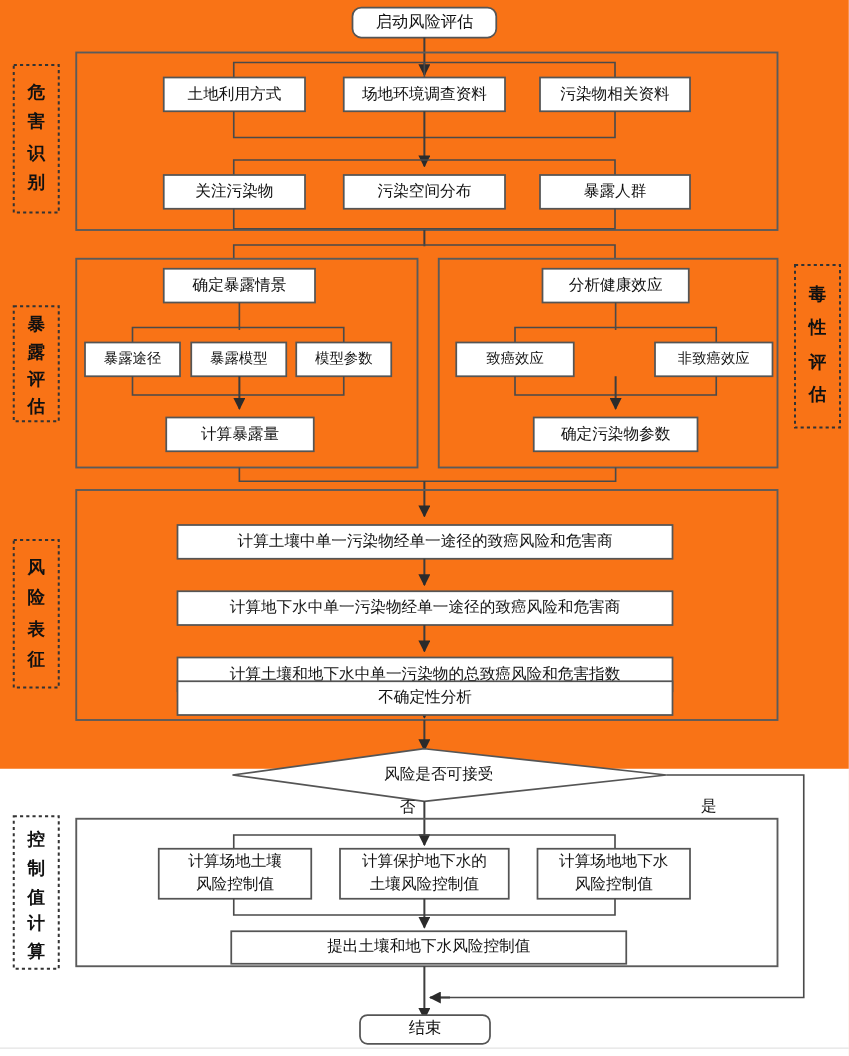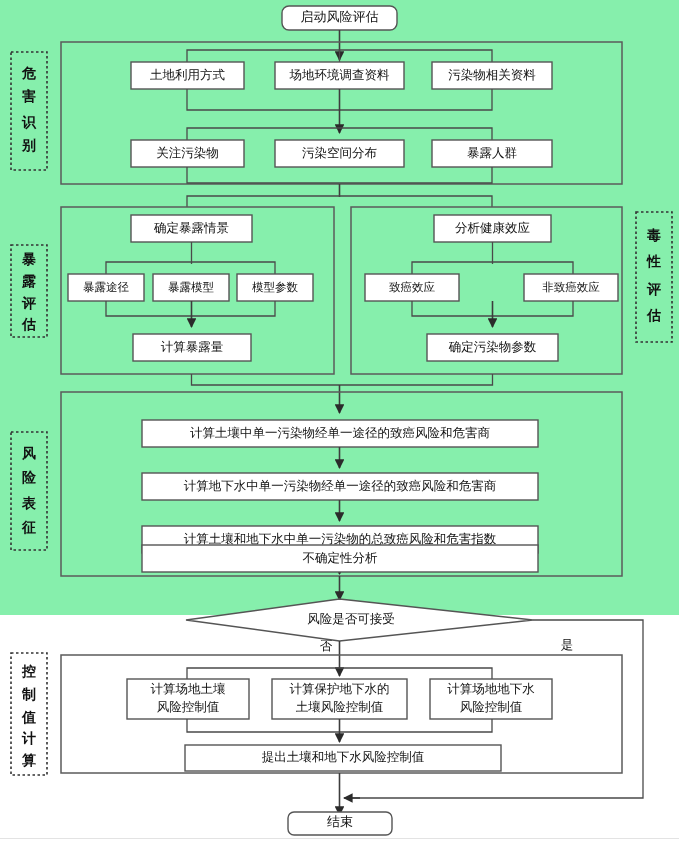--- a/index.html
+++ b/index.html
@@ -1,20 +1,20 @@
 <!DOCTYPE html>
 <html><head>
 <meta charset="utf-8">
 <style>
   html,body{margin:0;padding:0;background:#fff;}
   body{
     font-family:"Liberation Serif","DejaVu Serif",serif;
     width:679px;height:845px;overflow:hidden;position:relative;
   }
-  #stage{position:relative;width:679px;height:615px;background:#86efac;}
+  #stage{position:relative;width:679px;height:615px;background:#f97316;}
   svg{position:absolute;left:0;top:0;width:679px;height:845px;}
   .bottom-rule{position:absolute;left:0;top:838px;width:679px;height:1px;background:#e3e3e3;}
 </style>
 </head>
 <body>
 
 <div id="stage">
   <svg viewBox="0 0 679 845" xmlns="http://www.w3.org/2000/svg">
     <defs>
       <marker id="arrow" viewBox="0 0 10 10" refX="9" refY="5" markerWidth="6" markerHeight="6" orient="auto-start-reverse">

